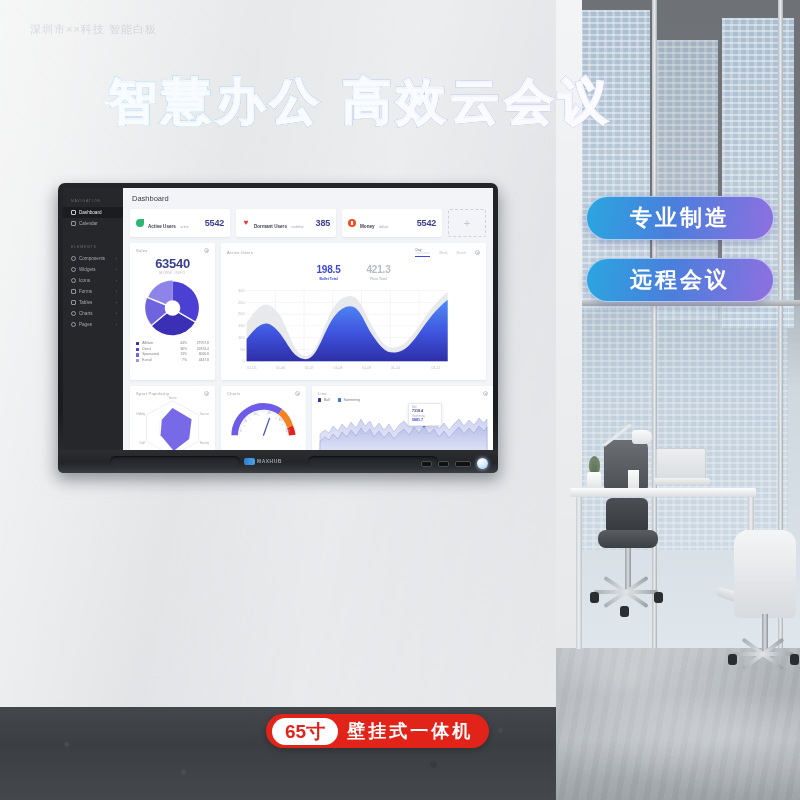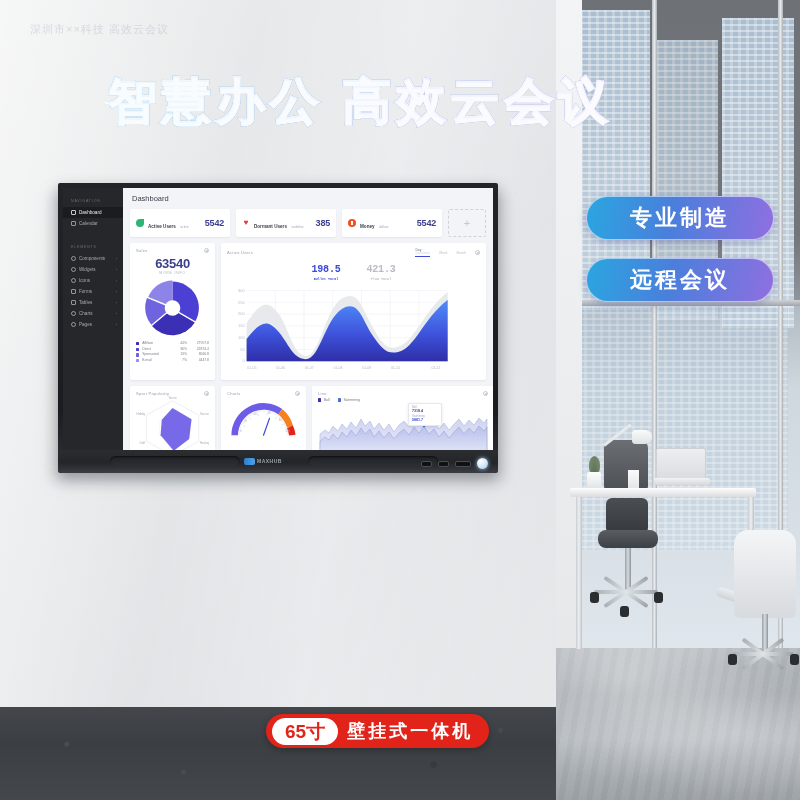--- a/index.html
+++ b/index.html
@@ -121,21 +121,21 @@
     background:#fff; color:#e2231a; font-size:19px; font-weight:bold;
     border-radius:14px; padding:2px 13px; letter-spacing:0px; line-height:23px;
   }
   .size-badge .desc { color:#fff; font-size:18px; font-weight:bold; letter-spacing:3px; }
 
   
   .tv { position:absolute; left:58px; top:183px; width:440px; height:290px; }
   .tv-shadow { position:absolute; left:-6px; top:8px; width:452px; height:292px; background:rgba(90,95,105,.18); filter:blur(8px); border-radius:10px; }
   .tv-body {
     position:absolute; inset:0; background:linear-gradient(180deg,#232427 0%,#1b1c1f 78%,#303236 100%);
-    border-radius:2px; padding:20px 5px 0 5px;
+    border-radius:7px; padding:20px 5px 0 5px;
     box-shadow:0 6px 14px rgba(40,45,55,.35);
   }
   .tv-screen { position:absolute; left:5px; top:5px; width:430px; height:262px; background:#f4f5f7; overflow:hidden; }
   .tv-chin { position:absolute; left:0; bottom:0; width:440px; height:23px;
     background:linear-gradient(180deg,#2b2d31 0%,#232529 55%,#3a3d42 100%); border-radius:0 0 5px 5px;
     display:flex; align-items:center; }
   .grille { position:absolute; top:6px; height:11px; border-radius:6px;
     background:linear-gradient(180deg,#1f2125,#2d3035); box-shadow:inset 0 1px 2px rgba(0,0,0,.6); }
   .brand { position:absolute; left:186px; top:8px; display:flex; align-items:center; gap:2px; }
   .brand-mark { width:11px; height:7px; background:linear-gradient(90deg,#2f7fd0,#4ba3e8); border-radius:2px; }
@@ -187,21 +187,21 @@
   .sales-num { text-align:center; font-size:13px; color:#3b3f8f; font-weight:bold; margin-top:3px; letter-spacing:-.3px; }
   .sales-sub { text-align:center; font-size:3.4px; color:#aeb1ba; letter-spacing:.8px; margin-bottom:3px; }
   .legend-tbl { margin-top:3px; }
   .legend-row { display:flex; align-items:center; font-size:3.4px; color:#7b7f8a; line-height:5.6px; }
   .legend-sw { width:3.2px; height:3.2px; border-radius:.6px; margin-right:3px; flex:0 0 3.2px; }
   .legend-name { flex:1; }
   .legend-pct { width:16px; text-align:right; }
   .legend-amt { width:22px; text-align:right; }
 
   .active-card { flex:1; }
-  .ac-totals { display:flex; justify-content:center; gap:26px; margin:2px 0 1px 0;font-family:Liberation Mono, monospace; }
+  .ac-totals { display:flex; justify-content:center; gap:26px; margin:2px 0 1px 0; }
   .tot { text-align:center; }
   .tot-v { font-size:10px; font-weight:bold; letter-spacing:-.2px; }
   .tot-v.blue { color:#3b49d8; }
   .tot-v.gray { color:#b9bcc5; }
   .tot-l { font-size:3.4px; font-weight:bold; }
   .tot-l.blue { color:#3b49d8; }
   .tot-l.gray { color:#b9bcc5; }
   .ac-tab { font-size:3.4px; color:#c0c3cc; }
   .ac-tab.on { color:#6b7080; border-bottom:.8px solid #3b49d8; padding-bottom:1px; }
   .ac-tab-sub { font-size:2.6px; color:#d0d3da; display:block; }
@@ -267,21 +267,21 @@
     <div class="chair-white-back"></div>
     <div class="chair-post" style="left:206px;top:614px;height:40px;"></div>
     <div class="chair-star" style="left:176px;top:652px;width:62px;"></div>
     <div class="chair-star" style="left:182px;top:652px;width:50px;transform:rotate(36deg);"></div>
     <div class="chair-star" style="left:182px;top:652px;width:50px;transform:rotate(-36deg);"></div>
     <div class="caster" style="left:172px;top:654px;"></div>
     <div class="caster" style="left:234px;top:654px;"></div>
   </div>
 
   <div class="watermark">深圳市××科技
-高效云会议</div>
+智能白板</div>
 
   <div class="headline-under">智慧办公  高效云会议</div>
   <div class="headline">智慧办公  高效云会议</div>
 
   <div class="pills">
     <div class="pill">专业制造</div>
     <div class="pill">远程会议</div>
   </div>
 
   <div class="size-badge">

